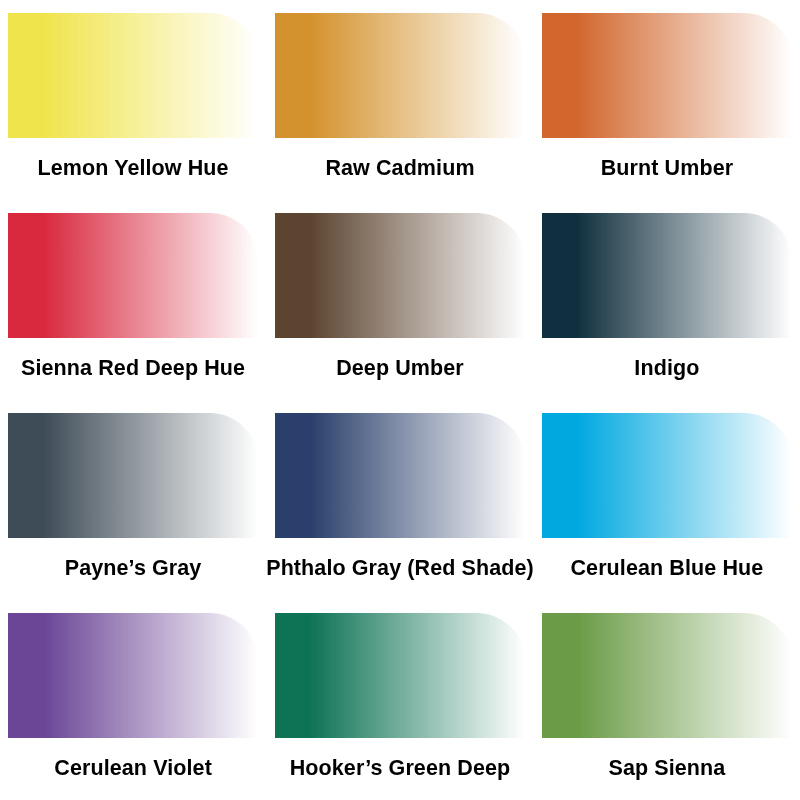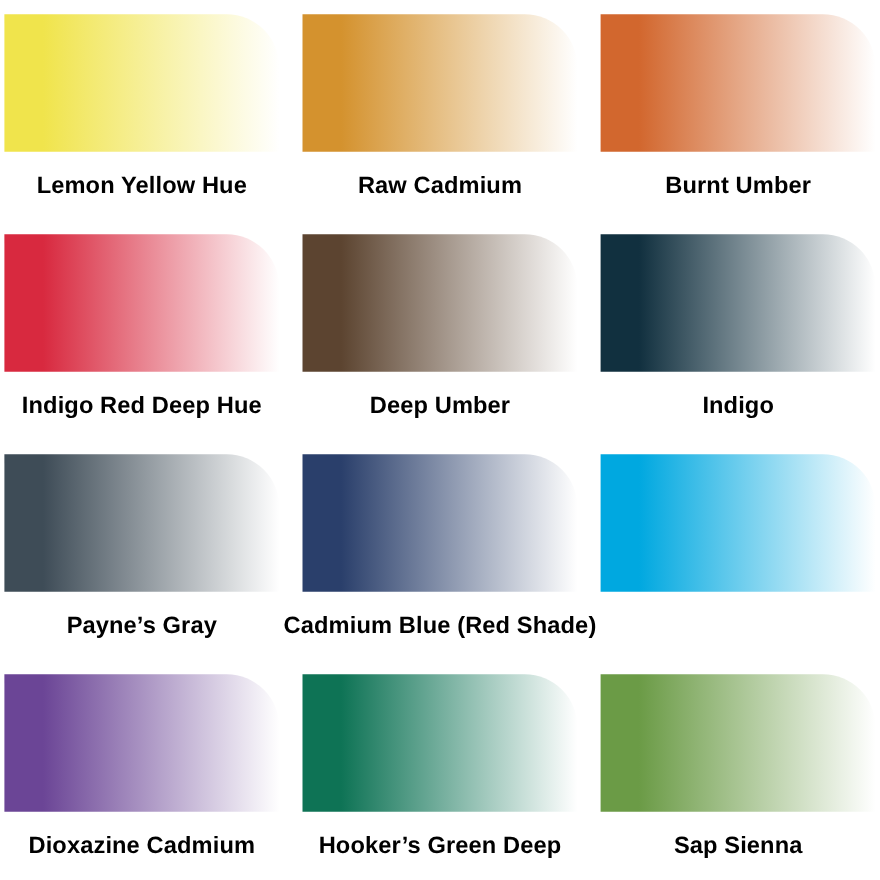--- a/index.html
+++ b/index.html
@@ -65,44 +65,45 @@
     <div class="swatch-cell">
       <div class="swatch-chip" style="--base: #d4922e;"></div>
       <div class="swatch-label">Raw Cadmium</div>
     </div>
     <div class="swatch-cell">
       <div class="swatch-chip" style="--base: #d2672e;"></div>
       <div class="swatch-label">Burnt Umber</div>
     </div>
     <div class="swatch-cell">
       <div class="swatch-chip" style="--base: #d8293f;"></div>
-      <div class="swatch-label">Indigo Red Deep Hue</div>
+      <div class="swatch-label">Sienna Red Deep Hue</div>
     </div>
     <div class="swatch-cell">
       <div class="swatch-chip" style="--base: #5c4430;"></div>
       <div class="swatch-label">Deep Umber</div>
     </div>
     <div class="swatch-cell">
       <div class="swatch-chip" style="--base: #11303f;"></div>
       <div class="swatch-label">Indigo</div>
     </div>
     <div class="swatch-cell">
       <div class="swatch-chip" style="--base: #3e4c57;"></div>
       <div class="swatch-label">Payne’s Gray</div>
     </div>
     <div class="swatch-cell">
       <div class="swatch-chip" style="--base: #2a3f6b;"></div>
-      <div class="swatch-label">Cadmium Blue (Red Shade)</div>
+      <div class="swatch-label">Phthalo Gray (Red Shade)</div>
     </div>
     <div class="swatch-cell">
       <div class="swatch-chip" style="--base: #00a8e0;"></div>
+      <div class="swatch-label">Cerulean Blue Hue</div>
     </div>
     <div class="swatch-cell">
       <div class="swatch-chip" style="--base: #6b4596;"></div>
-      <div class="swatch-label">Dioxazine Cadmium</div>
+      <div class="swatch-label">Cerulean Violet</div>
     </div>
     <div class="swatch-cell">
       <div class="swatch-chip" style="--base: #0e7355;"></div>
       <div class="swatch-label">Hooker’s Green Deep</div>
     </div>
     <div class="swatch-cell">
       <div class="swatch-chip" style="--base: #6b9b46;"></div>
       <div class="swatch-label">Sap Sienna</div>
     </div>
   </div>

